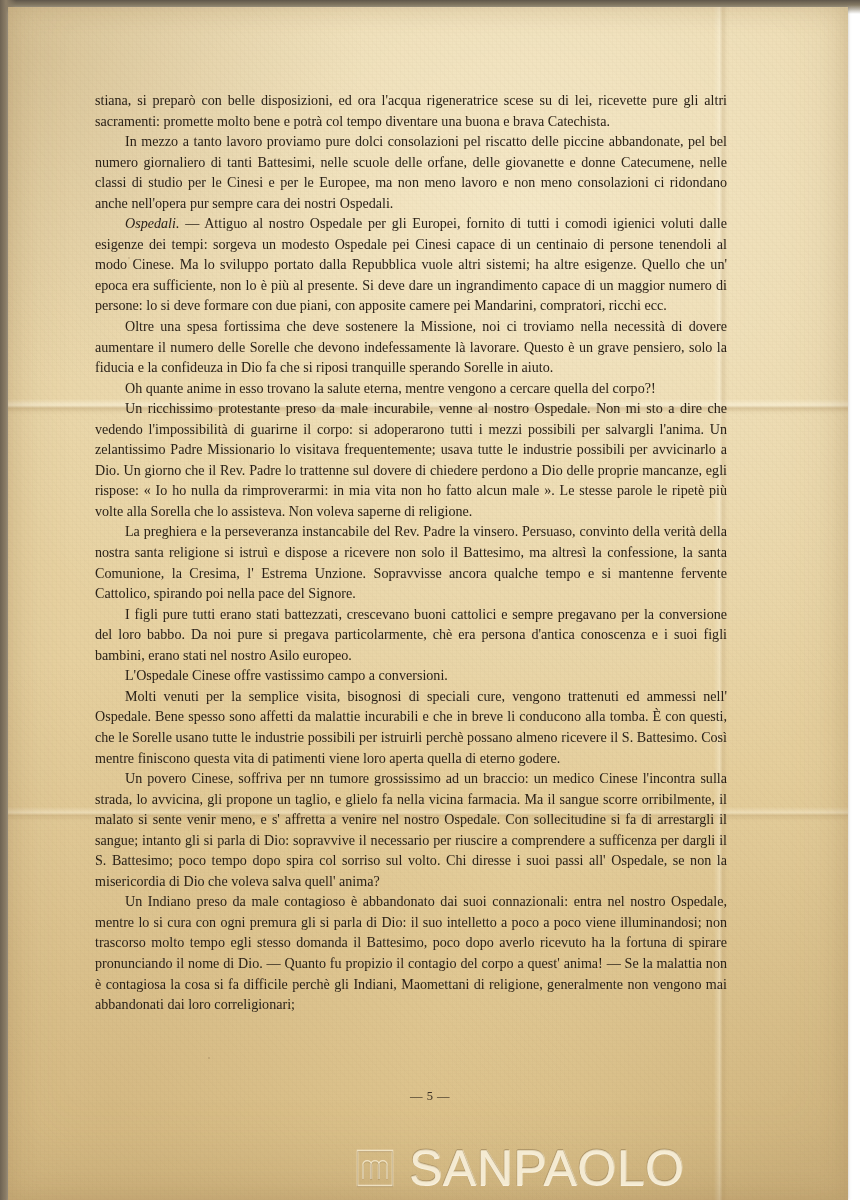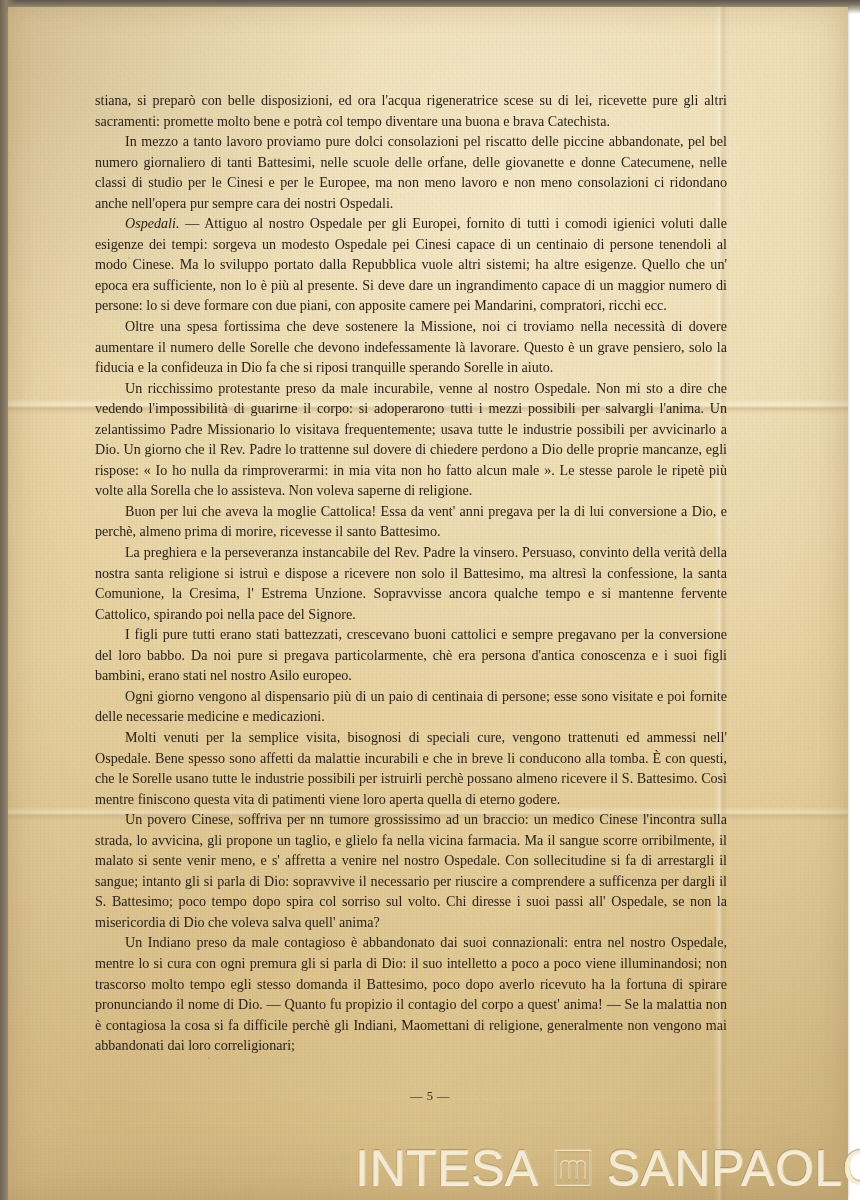--- a/index.html
+++ b/index.html
@@ -210,34 +210,33 @@
     <span class="speck" style="left:200px; top:1050px; width:2px; height:2px;"></span>
 
     <div class="rim"></div>
   </div>
 
   <div class="textblock">
     <p class="noindent"><span>stiana, si preparò con belle disposizioni, ed ora l'acqua rigeneratrice scese su di lei, ricevette pure gli altri sacramenti: promette molto bene e potrà col tempo diventare una buona e brava Catechista.</span></p>
     <p><span>In mezzo a tanto lavoro proviamo pure dolci consolazioni pel riscatto delle piccine abbandonate, pel bel numero giornaliero di tanti Battesimi, nelle scuole delle orfane, delle giovanette e donne Catecumene, nelle classi di studio per le Cinesi e per le Europee, ma non meno lavoro e non meno consolazioni ci ridondano anche nell'opera pur sempre cara dei nostri Ospedali.</span></p>
     <p><span class="it">Ospedali.</span><span> — Attiguo al nostro Ospedale per gli Europei, fornito di tutti i comodi igienici voluti dalle esigenze dei tempi: sorgeva un modesto Ospedale pei Cinesi capace di un centinaio di persone tenendoli al modo Cinese. Ma lo sviluppo portato dalla Repubblica vuole altri sistemi; ha altre esigenze. Quello che un' epoca era sufficiente, non lo è più al presente. Si deve dare un ingrandimento capace di un maggior numero di persone: lo si deve formare con due piani, con apposite camere pei Mandarini, compratori, ricchi ecc.</span></p>
     <p><span>Oltre una spesa fortissima che deve sostenere la Missione, noi ci troviamo nella necessità di dovere aumentare il numero delle Sorelle che devono indefessamente là lavorare. Questo è un grave pensiero, solo la fiducia e la confideuza in Dio fa che si riposi tranquille sperando Sorelle in aiuto.</span></p>
+    <p><span>Oh quante anime in esso trovano la salute eterna, mentre vengono a cercare quella del corpo?!</span></p>
     <p><span>Un ricchissimo protestante preso da male incurabile, venne al nostro Ospedale. Non mi sto a dire che vedendo l'impossibilità di guarirne il corpo: si adoperarono tutti i mezzi possibili per salvargli l'anima. Un zelantissimo Padre Missionario lo visitava frequentemente; usava tutte le industrie possibili per avvicinarlo a Dio. Un giorno che il Rev. Padre lo trattenne sul dovere di chiedere perdono a Dio delle proprie mancanze, egli rispose: « Io ho nulla da rimproverarmi: in mia vita non ho fatto alcun male ». Le stesse parole le ripetè più volte alla Sorella che lo assisteva. Non voleva saperne di religione.</span></p>
-    <p><span>Buon per lui che aveva la moglie Cattolica! Essa da vent' anni pregava per la di lui conversione a Dio, e perchè, almeno prima di morire, ricevesse il santo Battesimo.</span></p>
     <p><span>La preghiera e la perseveranza instancabile del Rev. Padre la vinsero. Persuaso, convinto della verità della nostra santa religione si istruì e dispose a ricevere non solo il Battesimo, ma altresì la confessione, la santa Comunione, la Cresima, l' Estrema Unzione. Sopravvisse ancora qualche tempo e si mantenne fervente Cattolico, spirando poi nella pace del Signore.</span></p>
     <p><span>I figli pure tutti erano stati battezzati, crescevano buoni cattolici e sempre pregavano per la conversione del loro babbo. Da noi pure si pregava particolarmente, chè era persona d'antica conoscenza e i suoi figli bambini, erano stati nel nostro Asilo europeo.</span></p>
-    <p><span>Ogni giorno vengono al dispensario più di un paio di centinaia di persone; esse sono visitate e poi fornite delle necessarie medicine e medicazioni.</span></p>
+    <p><span>L'Ospedale Cinese offre vastissimo campo a conversioni.</span></p>
     <p><span>Molti venuti per la semplice visita, bisognosi di speciali cure, vengono trattenuti ed ammessi nell' Ospedale. Bene spesso sono affetti da malattie incurabili e che in breve li conducono alla tomba. È con questi, che le Sorelle usano tutte le industrie possibili per istruirli perchè possano almeno ricevere il S. Battesimo. Così mentre finiscono questa vita di patimenti viene loro aperta quella di eterno godere.</span></p>
     <p><span>Un povero Cinese, soffriva per nn tumore grossissimo ad un braccio: un medico Cinese l'incontra sulla strada, lo avvicina, gli propone un taglio, e glielo fa nella vicina farmacia. Ma il sangue scorre orribilmente, il malato si sente venir meno, e s' affretta a venire nel nostro Ospedale. Con sollecitudine si fa di arrestargli il sangue; intanto gli si parla di Dio: sopravvive il necessario per riuscire a comprendere a sufficenza per dargli il S. Battesimo; poco tempo dopo spira col sorriso sul volto. Chi diresse i suoi passi all' Ospedale, se non la misericordia di Dio che voleva salva quell' anima?</span></p>
     <p><span>Un Indiano preso da male contagioso è abbandonato dai suoi connazionali: entra nel nostro Ospedale, mentre lo si cura con ogni premura gli si parla di Dio: il suo intelletto a poco a poco viene illuminandosi; non trascorso molto tempo egli stesso domanda il Battesimo, poco dopo averlo ricevuto ha la fortuna di spirare pronunciando il nome di Dio. — Quanto fu propizio il contagio del corpo a quest' anima! — Se la malattia non è contagiosa la cosa si fa difficile perchè gli Indiani, Maomettani di religione, generalmente non vengono mai abbandonati dai loro correligionari;</span></p>
   </div>
 
   <div class="folio">— 5 —</div>
 
   <div class="watermark">
-    <span class="wm-word">INTESA</span>
     <span class="wm-mark">
       <svg viewBox="0 0 40 40" width="40" height="40" aria-hidden="true">
         <g fill="none" stroke="rgba(246,236,210,0.80)" stroke-width="1.6">
           <rect x="2.5" y="2.5" width="35" height="35"></rect>
           <path d="M8 31 L8 17 A4.2 4.2 0 0 1 16.4 17 L16.4 31"></path>
           <path d="M15.8 31 L15.8 17 A4.2 4.2 0 0 1 24.2 17 L24.2 31"></path>
           <path d="M23.6 31 L23.6 17 A4.2 4.2 0 0 1 32 17 L32 31"></path>
         </g>
         <g fill="none" stroke="rgba(150,125,85,0.35)" stroke-width="1.0" transform="translate(0,1.1)">
           <rect x="2.5" y="2.5" width="35" height="35"></rect>

